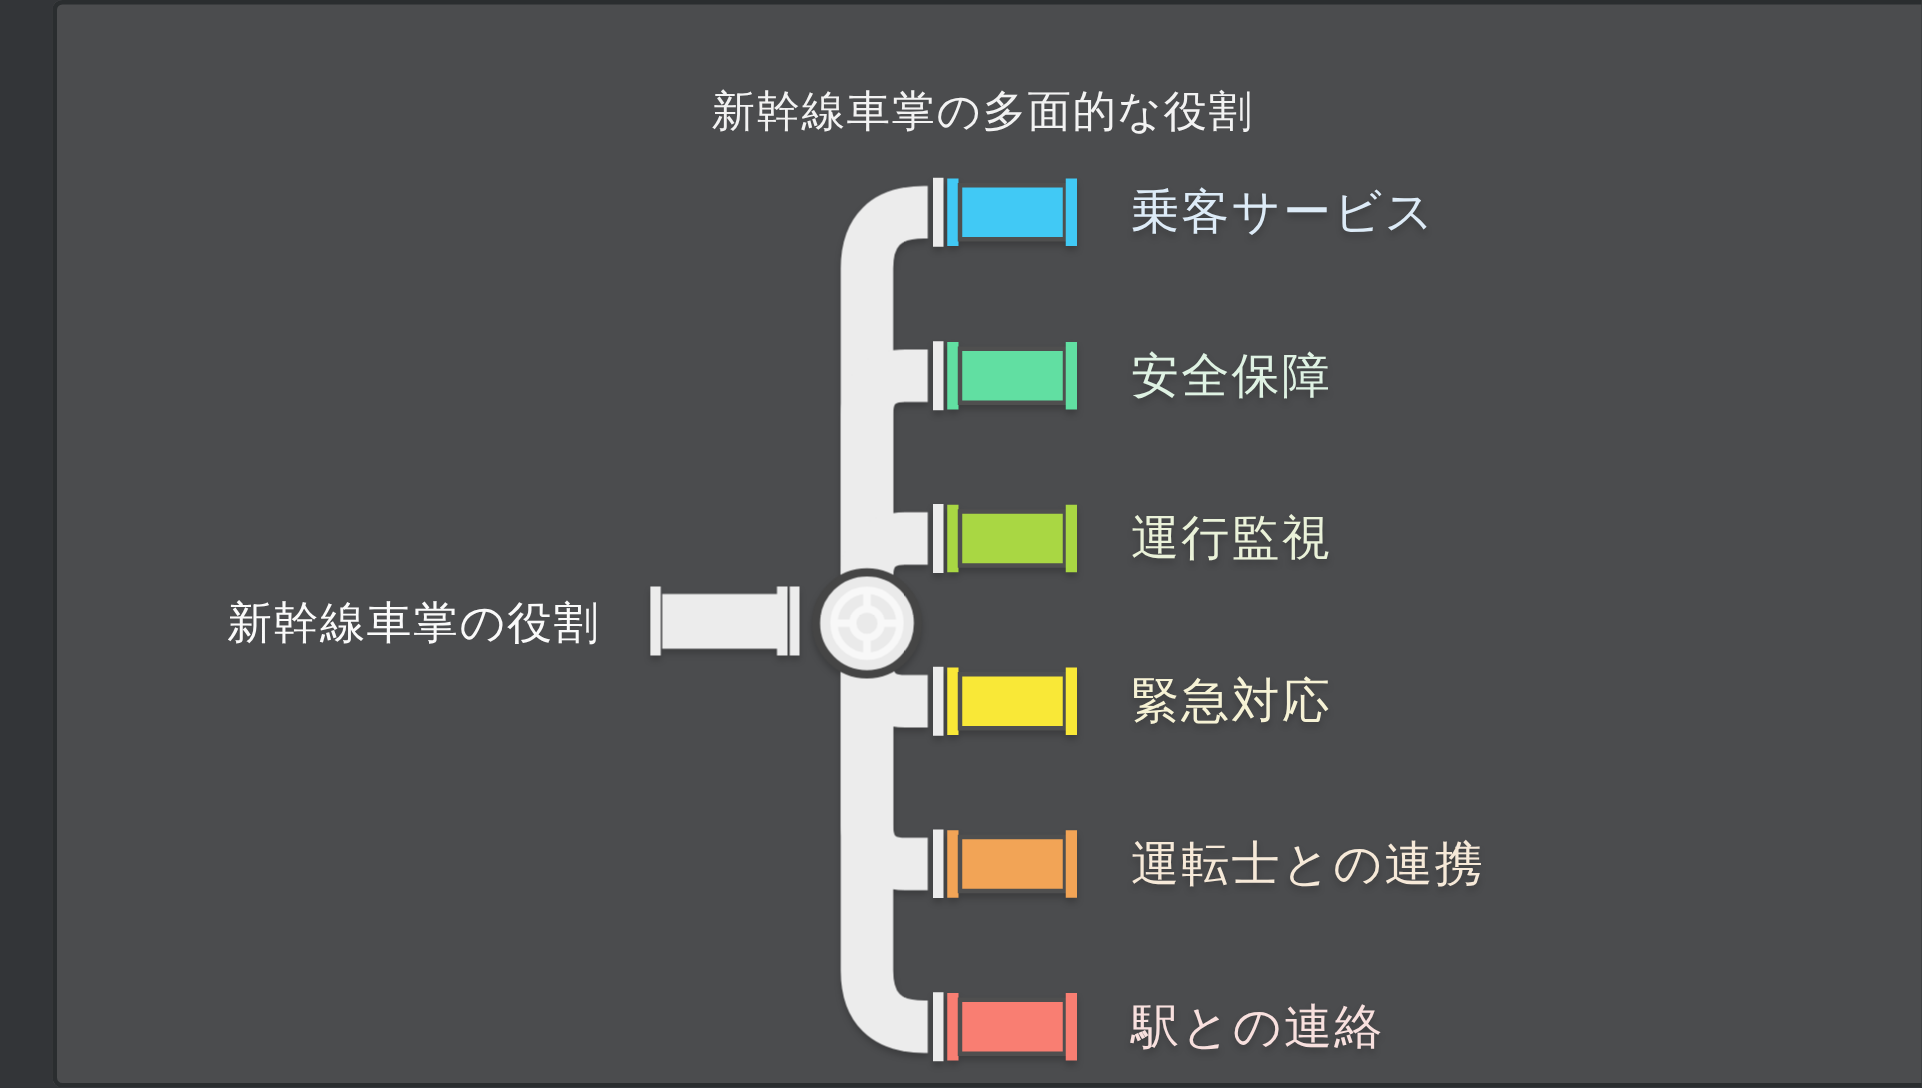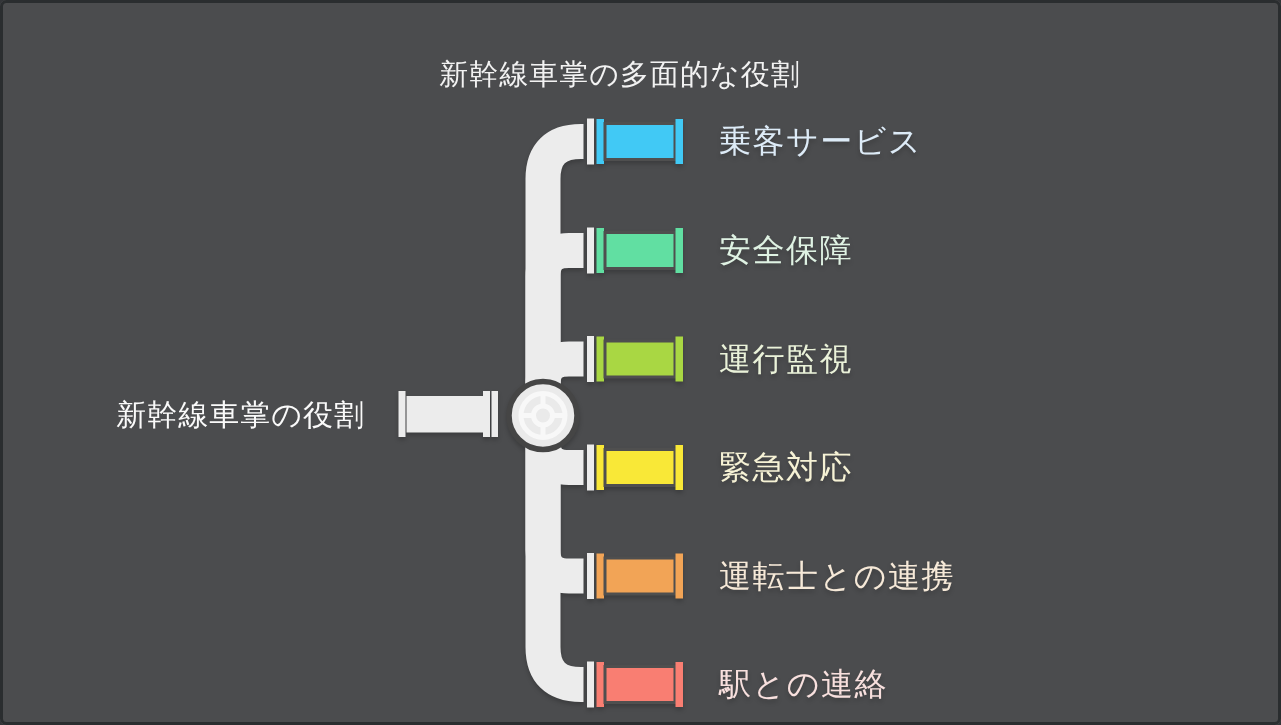--- a/index.html
+++ b/index.html
@@ -1,19 +1,20 @@
 <!DOCTYPE html>
 <html><head>
 <meta charset="utf-8">
 <style>
   html, body { margin: 0; padding: 0; background: #333538; }
   .stage {
     width: 1135px; height: 725px;
     position: relative;
     font-family: "Liberation Sans", "DejaVu Sans", sans-serif;
+    margin-left: 35px;
   }
   svg { display: block; }
 
   .branch-path {
     fill: none;
     stroke: #ECECEC;
     stroke-width: 35;
     stroke-linecap: butt;
   }
   .pipe-fill { fill: #ECECEC; }

